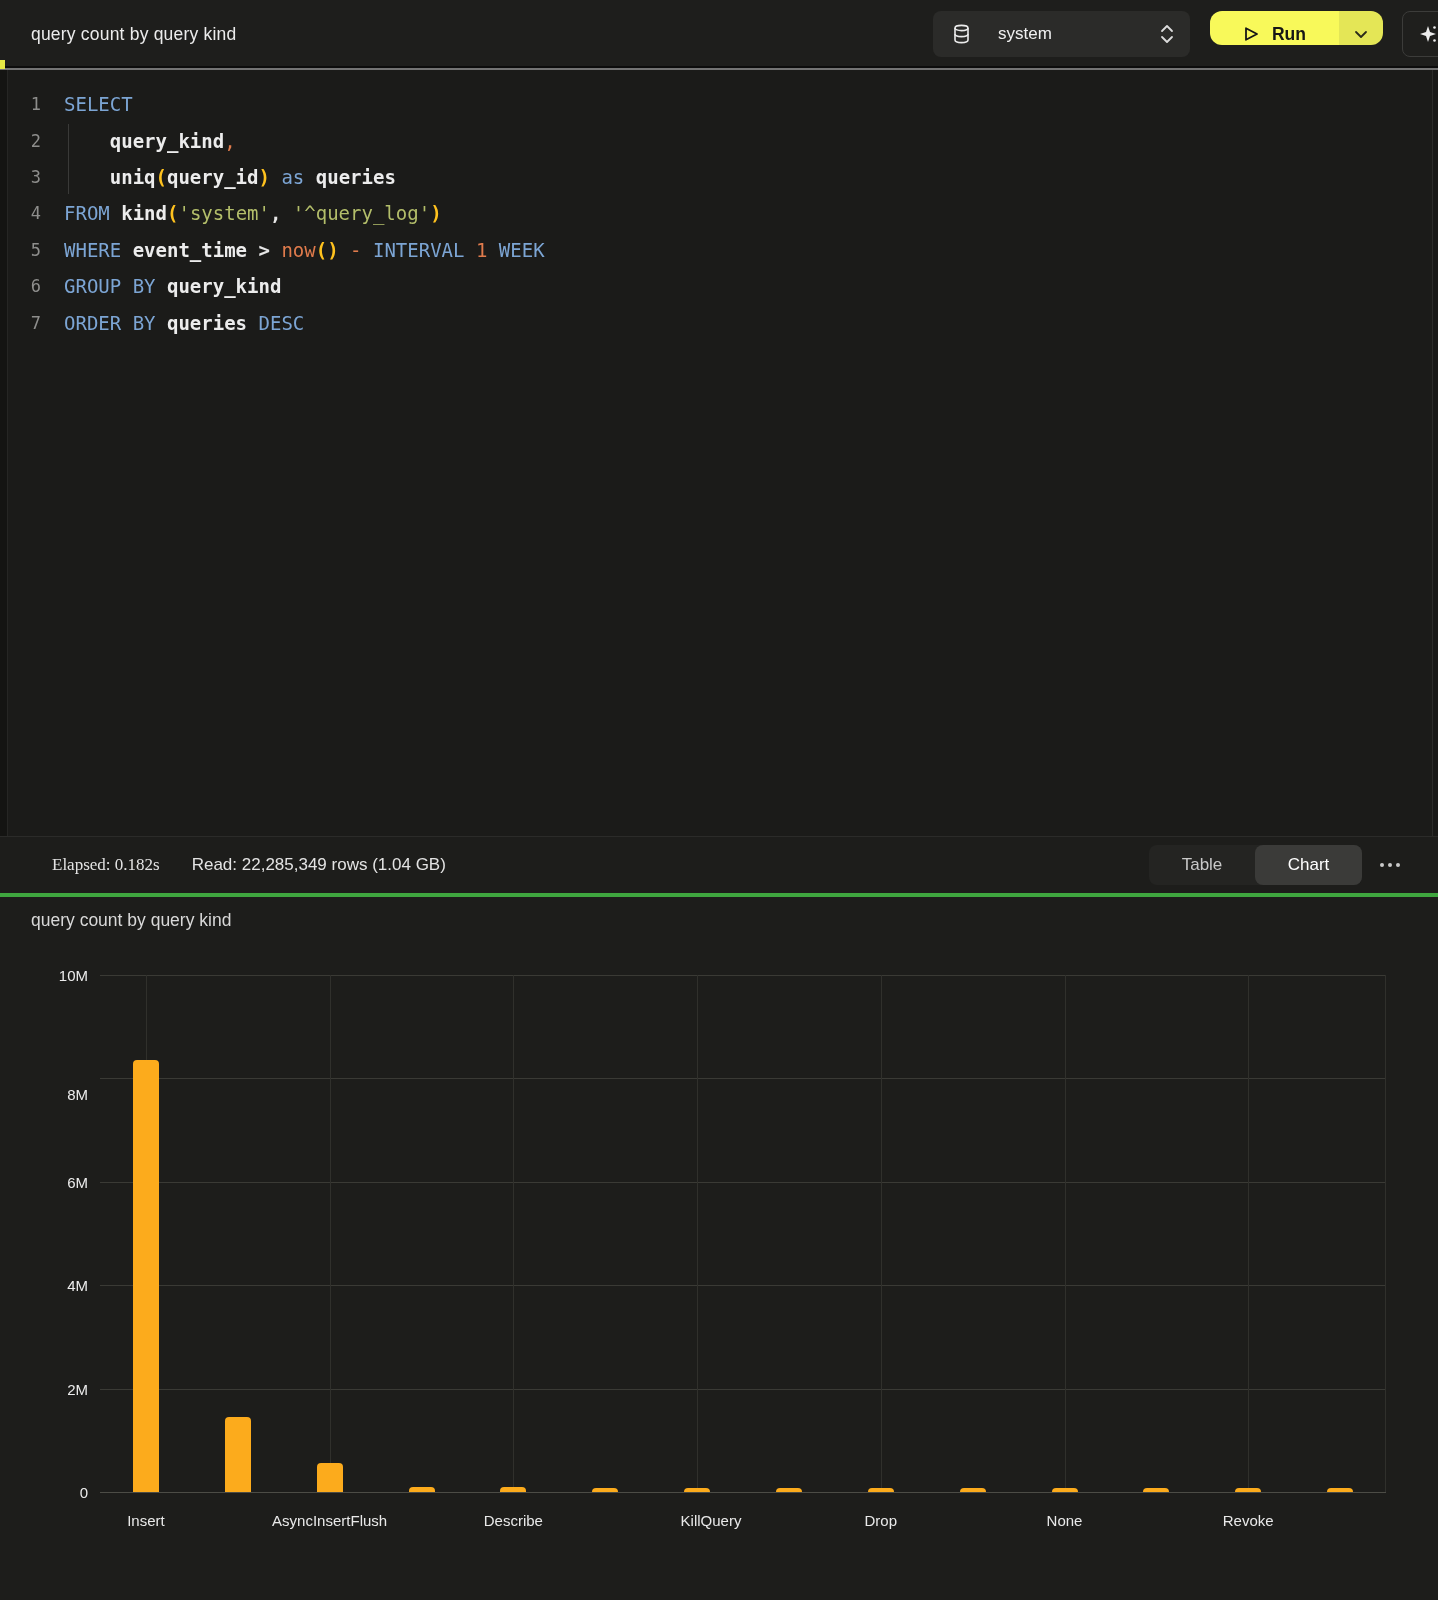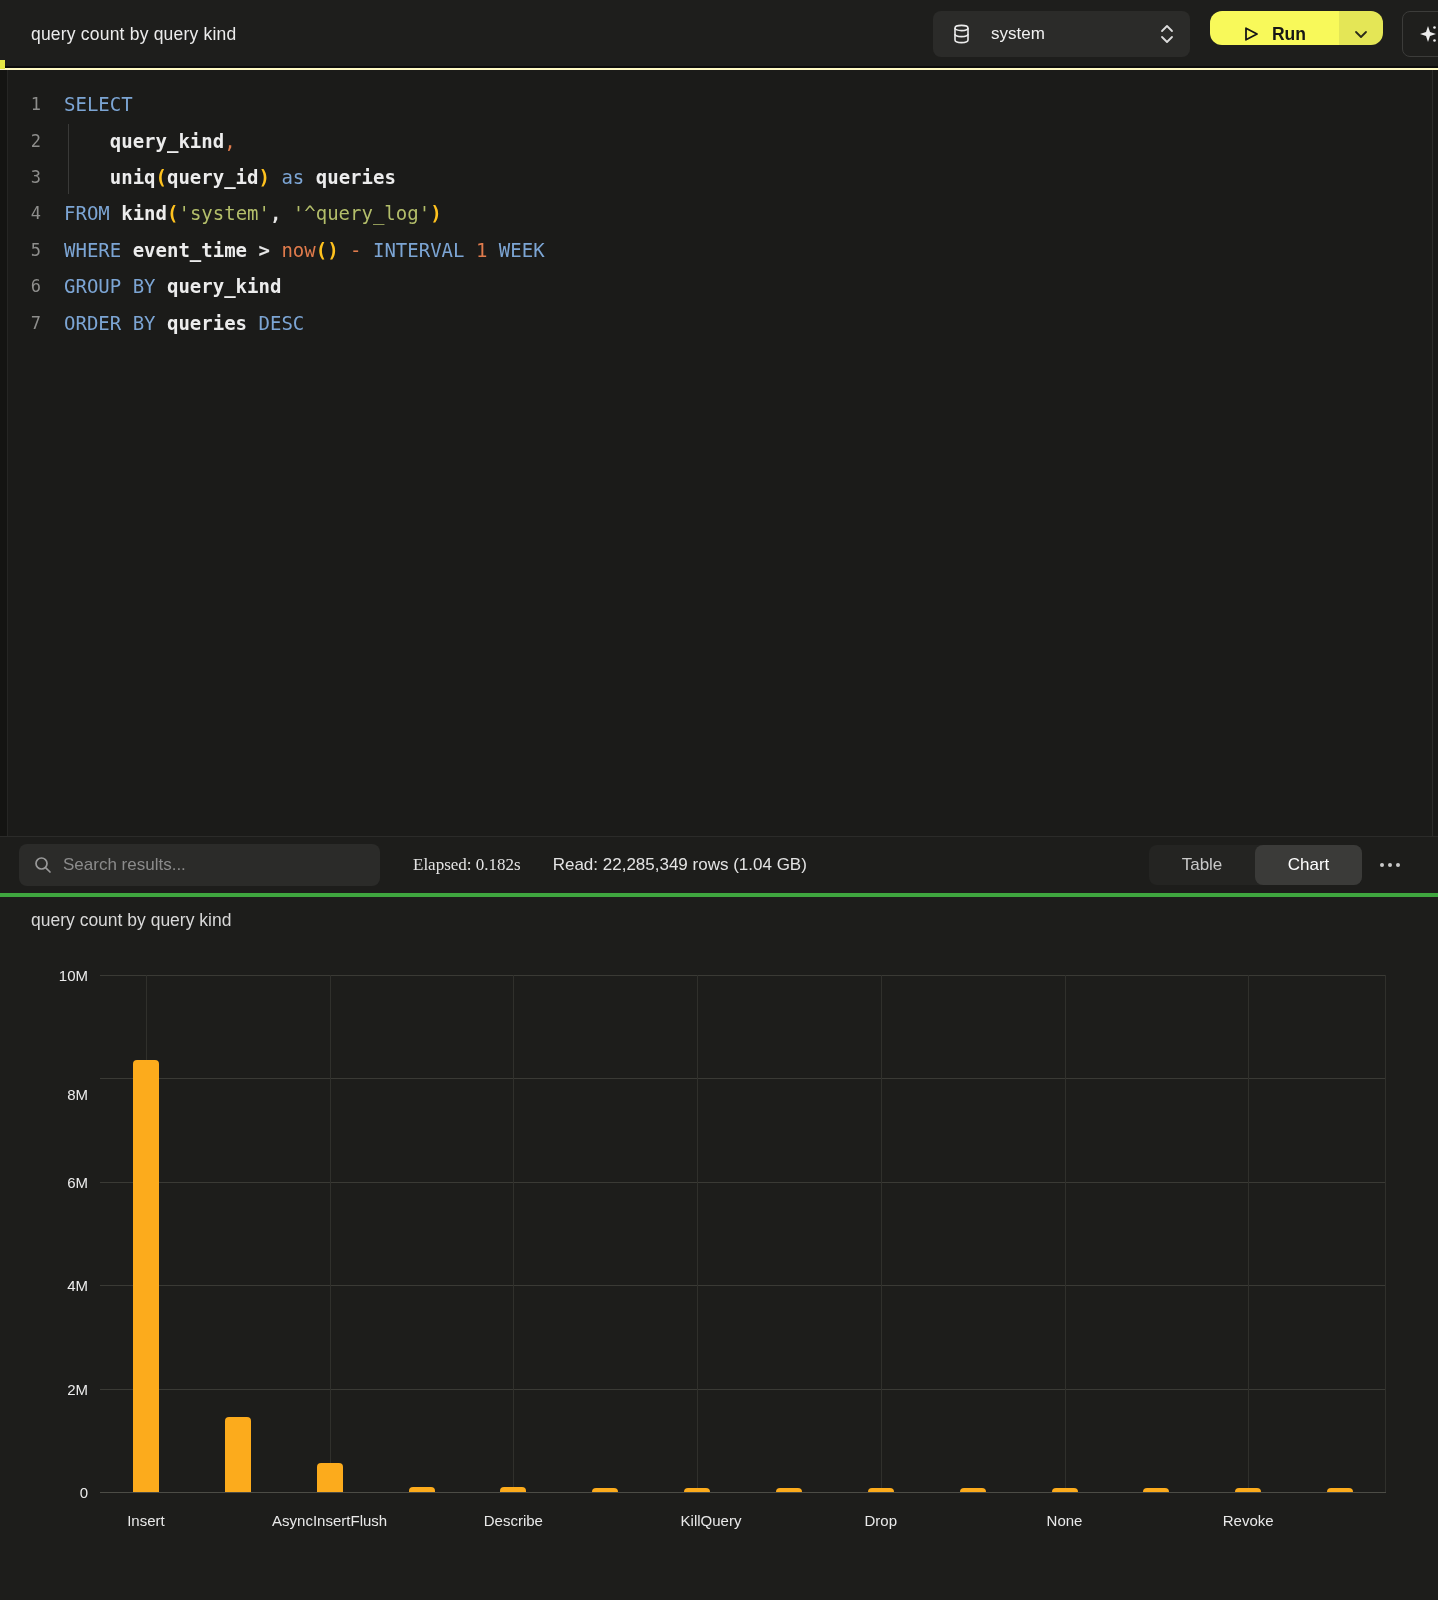--- a/index.html
+++ b/index.html
@@ -1,24 +1,24 @@
 <!DOCTYPE html>
 <html><head>
 <meta charset="utf-8">
 <style>
   * { margin:0; padding:0; box-sizing:border-box; }
   html,body { background:#111; }
   body { font-family:"Liberation Sans", sans-serif; }
-  #app { position:relative; width:1438px; height:1600px; background:#fef9c3; overflow:hidden; }
+  #app { position:relative; width:1438px; height:1600px; background:#737373; overflow:hidden; }
 
   
   .header { position:absolute; left:0; top:0; width:1438px; height:68px; background:#1E1E1C; border-bottom:2px solid #0C0C0C; }
   .header-title { position:absolute; left:31px; top:0; height:68px; display:flex; align-items:center; font-size:17.5px; color:#ECECEC; letter-spacing:.2px; }
   .db-select { position:absolute; left:933px; top:11px; width:257px; height:46px; background:#2B2B29; border-radius:8px; display:flex; align-items:center; padding:0 16px 0 20px; cursor:pointer; }
-  .db-select .lbl { margin-left:21px; font-size:17px; color:#F0F0F0; flex:1; }
+  .db-select .lbl { margin-left:28px; font-size:17px; color:#F0F0F0; flex:1; }
   .run-split { position:absolute; left:1210px; top:11px; width:173px; height:34px; border-radius:12px; overflow:hidden; display:flex;text-align:right; }
   .run-main { width:129px; height:46px; background:#F8F95A; display:flex; align-items:center; justify-content:center; gap:12px; cursor:pointer; }
   .run-main .lbl { font-size:17.5px; font-weight:600; color:#161616; }
   .run-caret { width:44px; height:46px; background:#E4E656; display:flex; align-items:center; justify-content:center; cursor:pointer; }
   .ai-btn { position:absolute; left:1402px; top:11px; width:52px; height:46px; background:#1F1F1D; border:1px solid #3C3C3A; border-radius:8px; display:flex; align-items:center; justify-content:center; cursor:pointer; }
   .yellow-notch { position:absolute; left:0; top:60px; width:5px; height:9px; background:#E6E845; z-index:5; }
 
   
   .editor { position:absolute; left:0; top:70px; width:1438px; height:766px; background:#1B1B19; }
   .left-strip { position:absolute; left:0; top:0; width:8px; height:100%; background:#141412; border-right:1px solid #262624; }
@@ -140,27 +140,20 @@
         <div class="cl">
           <span class="ln">7</span>
           <span class="code"><span class="tk-kw">ORDER BY</span><span class="tk-pl"> </span><span class="tk-id">queries</span><span class="tk-pl"> </span><span class="tk-kw">DESC</span></span>
         </div>
       </div>
     <div class="indent-guide"></div>
     <div class="scroll-edge"></div>
   </div>
 
   <div class="toolbar">
-    <div class="search-box">
-      <svg class="search-ic" width="18" height="18" viewBox="0 0 18 18">
-        <circle cx="7.5" cy="7.5" r="5.5" fill="none" stroke="#9A9A9A" stroke-width="1.7"></circle>
-        <line x1="11.8" y1="11.8" x2="16" y2="16" stroke="#9A9A9A" stroke-width="1.7" stroke-linecap="round"></line>
-      </svg>
-      <input type="text" placeholder="Search results..." style="">
-    </div>
     <div class="stat elapsed">Elapsed: 0.182s</div>
     <div class="stat read">Read: 22,285,349 rows (1.04 GB)</div>
     <div class="tb-spacer"></div>
     <div class="toggle">
       <div class="opt inactive">Table</div>
       <div class="opt active">Chart</div>
     </div>
     <div class="dots">
       <i></i>
         <i></i>

